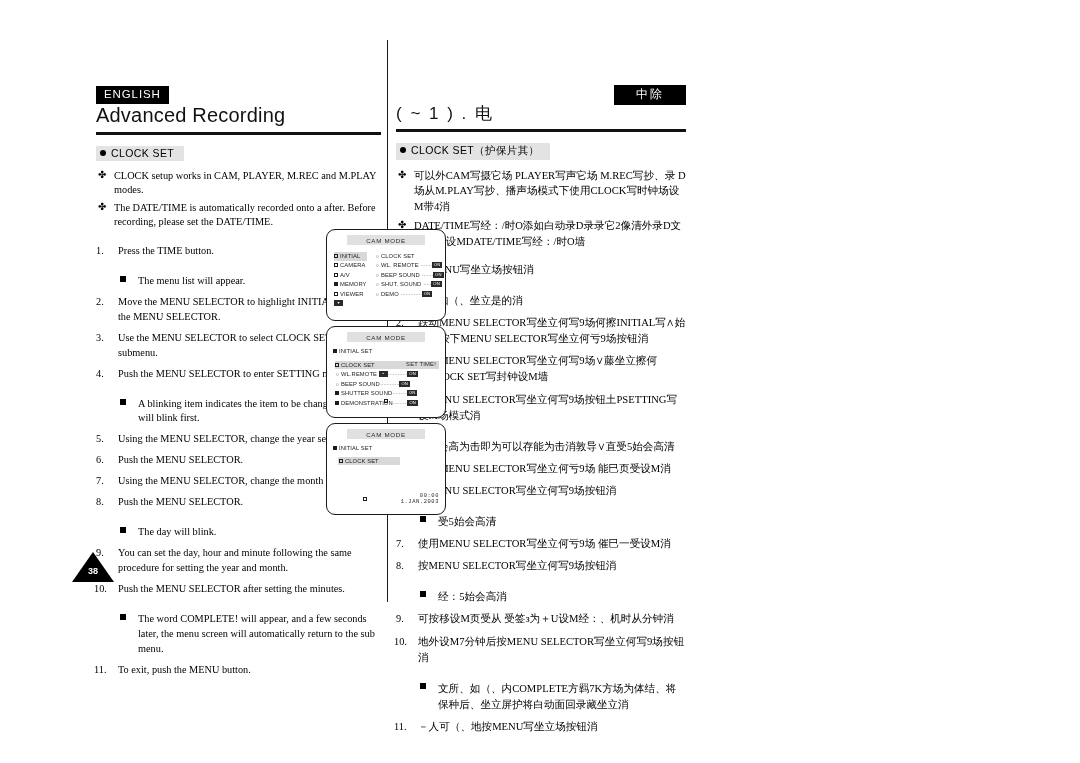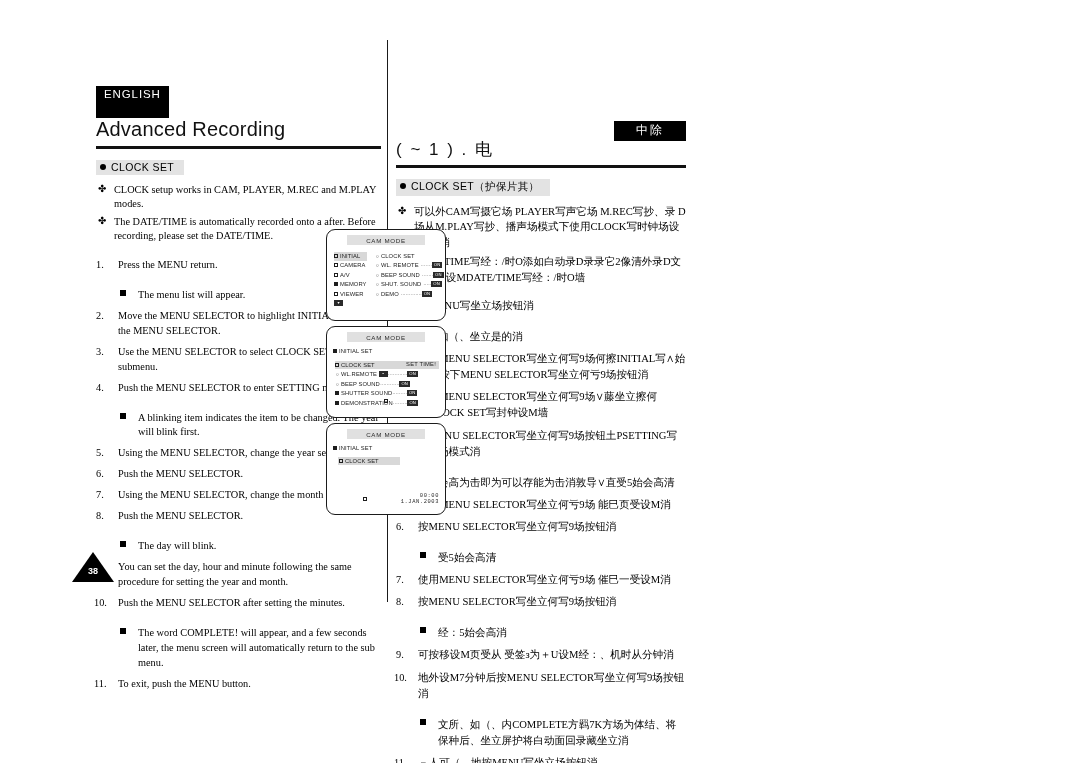--- a/index.html
+++ b/index.html
@@ -22,27 +22,27 @@
 
   
   .col-left { position:absolute; left:96px; top:84px; width:285px; }
   .col-right { position:absolute; left:396px; top:84px; width:290px; }
 
   .lang-badge {
     display:inline-block;
     background:#000; color:#fff;
     font-family:"Liberation Sans", sans-serif;
     font-size:11.5px; letter-spacing:.9px;
-    padding:2px 8px 17px 8px;
+    padding:2px 8px 3px 8px;
     line-height:1.1;
   }
   .lang-badge.cn {
     font-size:12px; letter-spacing:2px; padding:3px 22px 4px 22px;
   }
-  .badge-row-right { text-align:right; height:20px;margin-top:36px; }
+  .badge-row-right { text-align:right; height:20px; }
 
   .chapter-title {
     font-family:"Liberation Sans", sans-serif;
     font-size:20px;
     font-weight:400;
     letter-spacing:.2px;
     padding-bottom:4px;
     line-height:1.15;
     color:#111;
   }
@@ -218,21 +218,21 @@
     <div class="section-bar">
       <span class="bullet-dot"></span><span>CLOCK SET</span>
     </div>
 
     <ul class="dia-list">
       <li><span class="dia">✤</span><span>CLOCK setup works in CAM, PLAYER, M.REC and M.PLAY modes.</span></li>
       <li><span class="dia">✤</span><span>The DATE/TIME is automatically recorded onto a after. Before recording, please set the DATE/TIME.</span></li>
     </ul>
 
     <ul class="steps">
-      <li><span class="num">1.</span><span>Press the MENU return.</span>
+      <li><span class="num">1.</span><span>Press the TIME button.</span>
         <ul class="substeps">
             <li><span class="sq"></span><span>The menu list will appear.</span></li>
           </ul>
       </li>
       <li><span class="num">2.</span><span>Move the MENU SELECTOR to highlight INITIAL and push the MENU SELECTOR.</span></li>
       <li><span class="num">3.</span><span>Use the MENU SELECTOR to select CLOCK SET from the submenu.</span></li>
       <li><span class="num">4.</span><span>Push the MENU SELECTOR to enter SETTING mode.</span>
         <ul class="substeps">
             <li><span class="sq"></span><span>A blinking item indicates the item to be changed. The year will blink first.</span></li>
           </ul>

